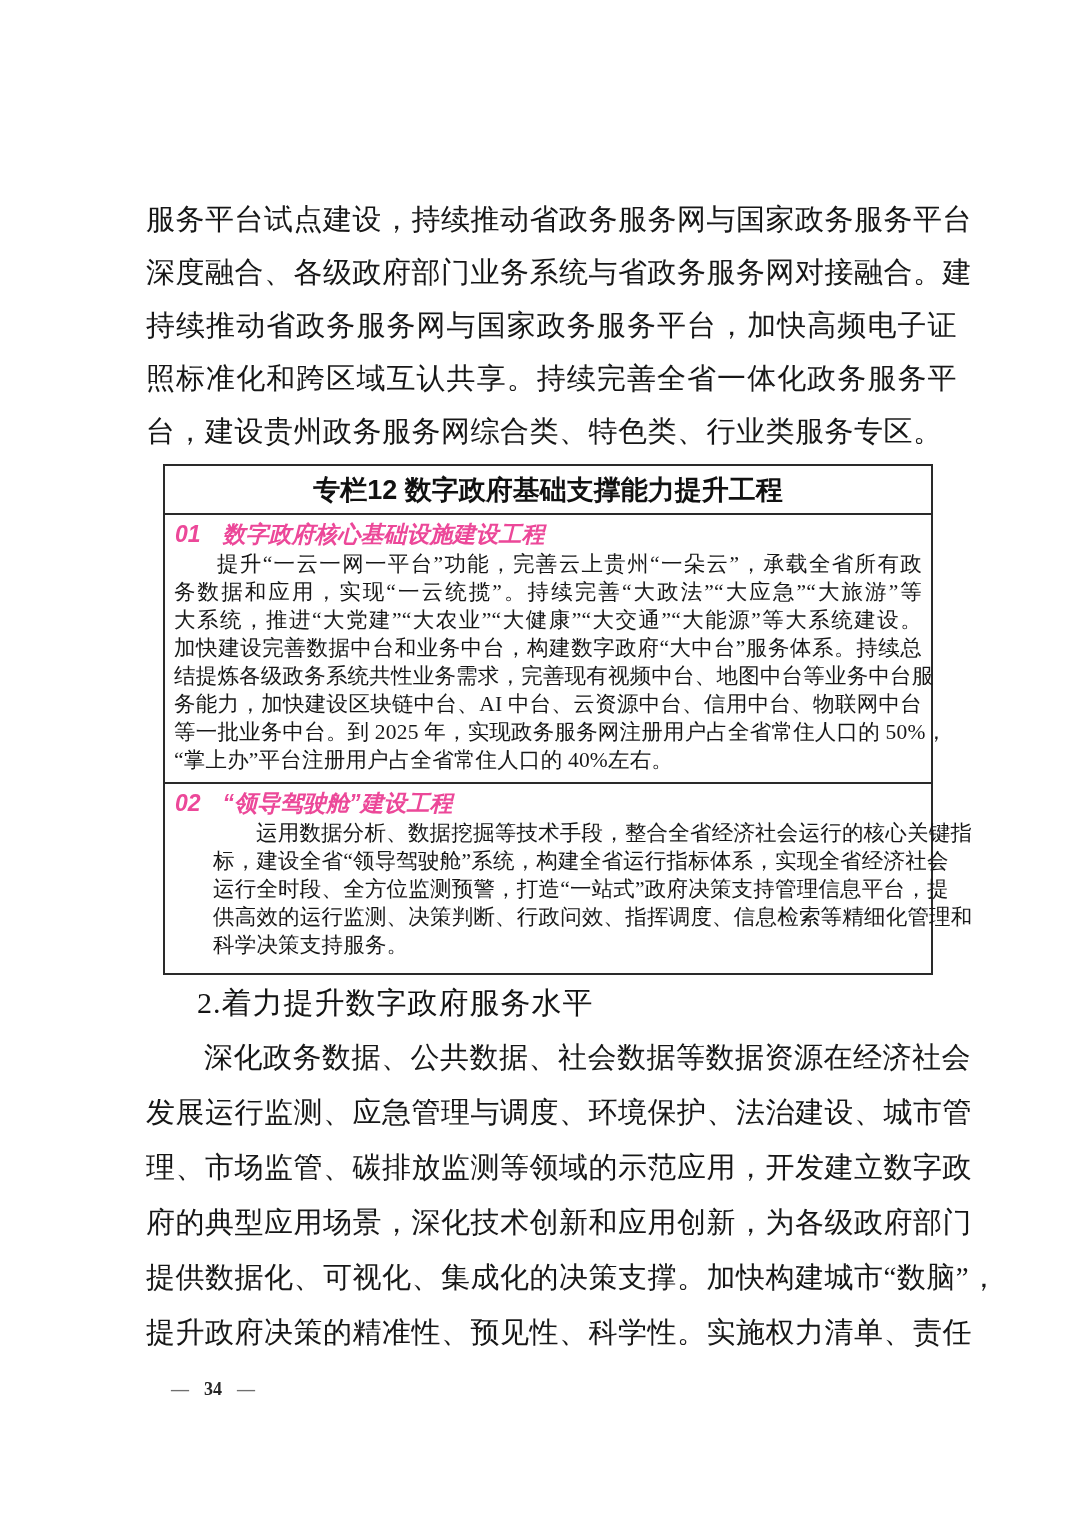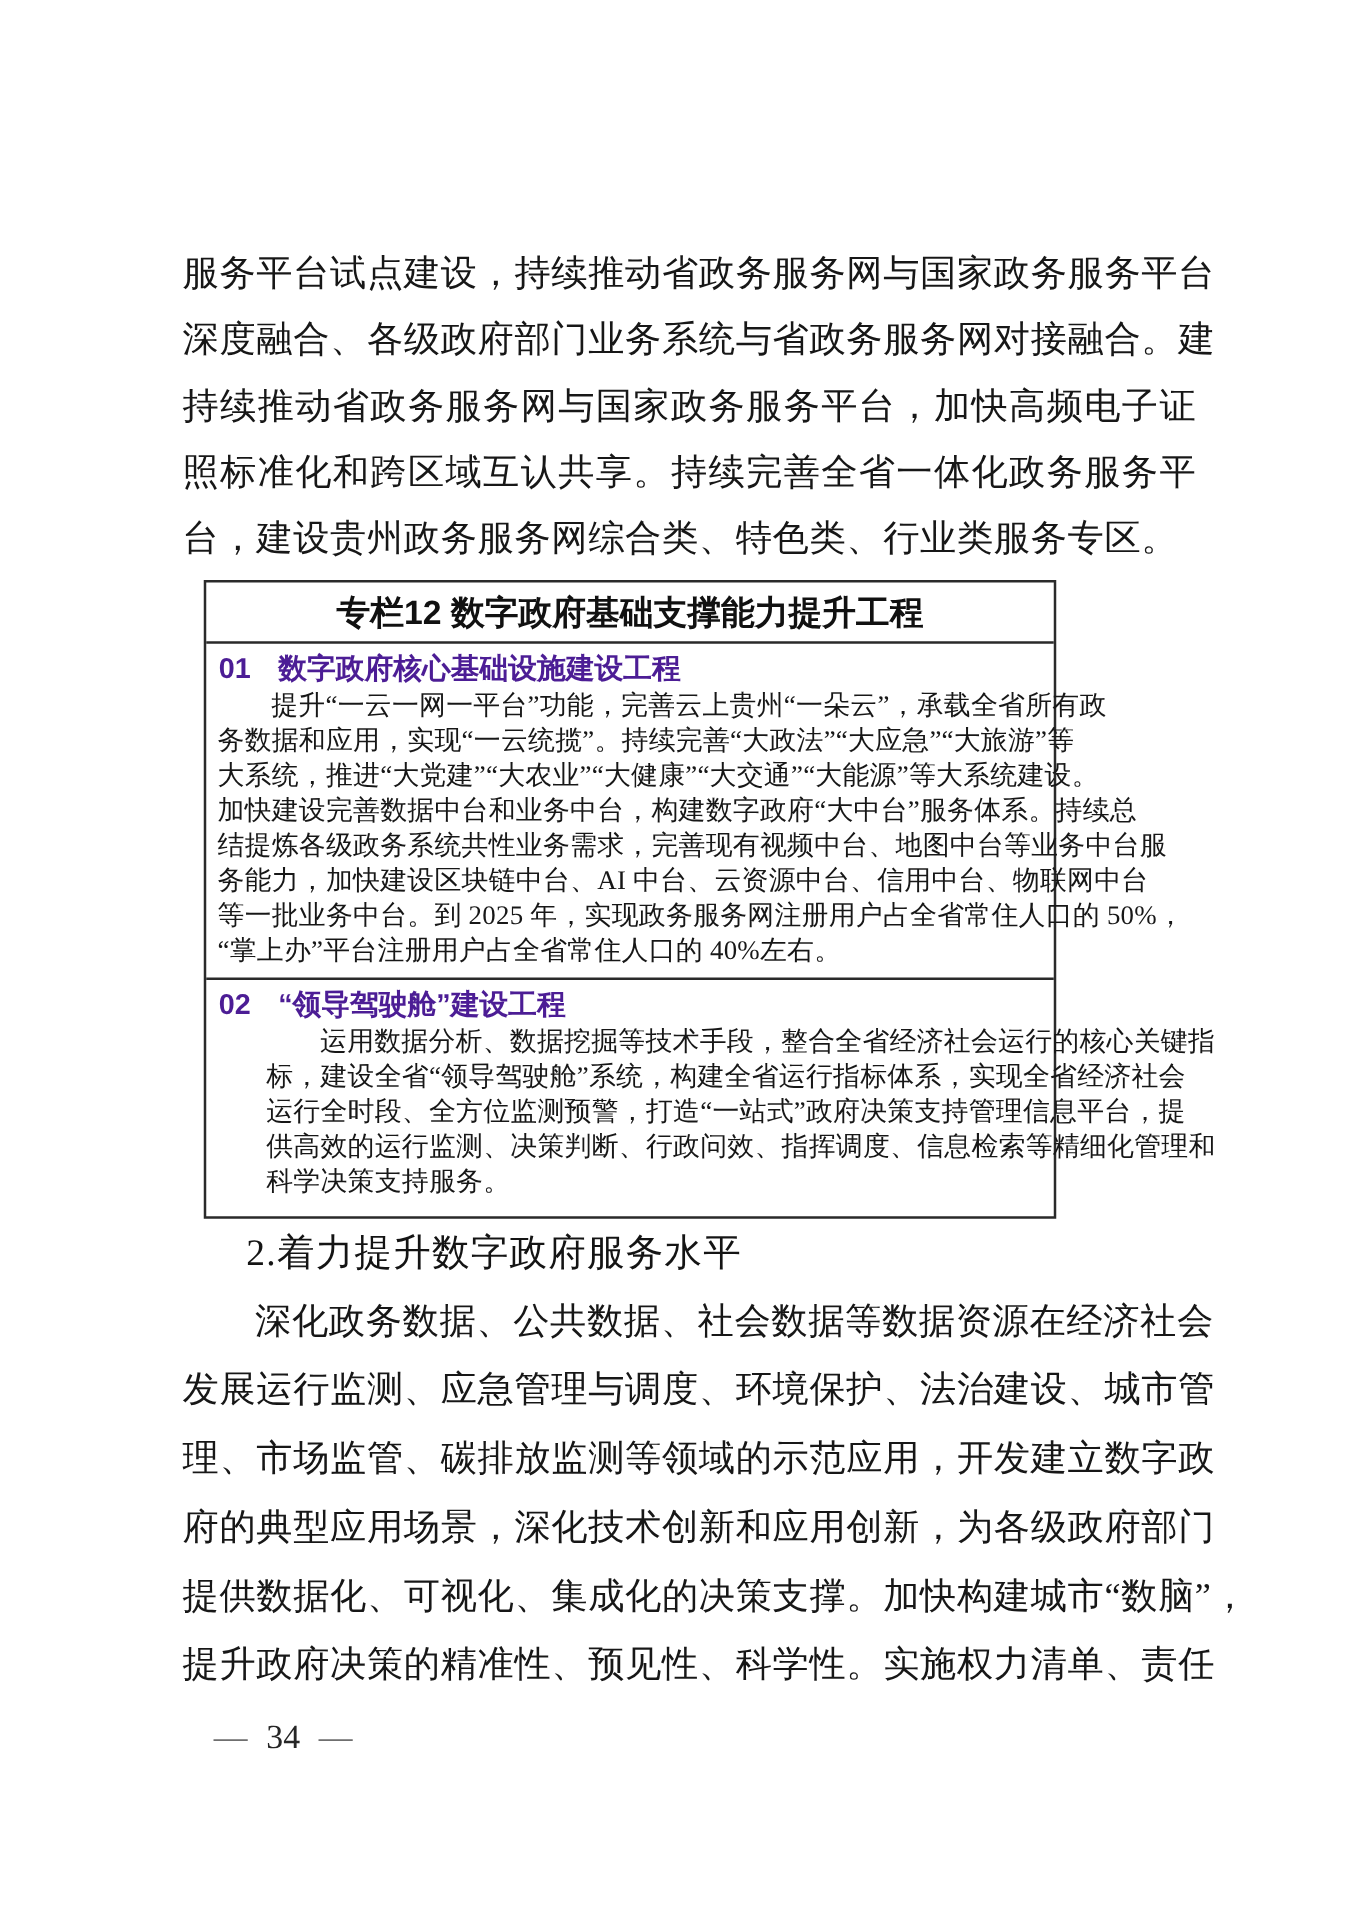--- a/index.html
+++ b/index.html
@@ -24,21 +24,21 @@
   }
   .just {
     text-align: justify;
     text-align-last: justify;
   }
   .indent-first { text-indent: 2em; }
 
   
   .panel {
     box-sizing: border-box;
-    width: 682px;
+    width: 770px;
     margin-left: 17px;
     margin-top: 6px;
     border: 2px solid #2a2a2a;
     background: #ffffff;
   }
   .panel-title {
     font-family: "Liberation Sans", sans-serif;
     font-weight: 700;
     font-size: 27px;
     line-height: 34px;
@@ -46,22 +46,23 @@
     padding: 7px 0 6px 0;
     border-bottom: 2px solid #2a2a2a;
     color: #111111;
   }
   .sec-header {
     font-family: "Liberation Sans", sans-serif;
     font-weight: 700;
     font-size: 23px;
     line-height: 30px;
     padding: 4px 10px 0 10px;
-    color: #4c1d95;
+    color: #ec4899;
     display: flex;
+    font-style: italic;
   }
   .sec-num { margin-right: 22px; }
   .sec-body {
     font-size: 21.5px;
     line-height: 28px;
     padding: 1px 9px 8px 9px;
   }
   .sec-body .bline { white-space: nowrap; letter-spacing: 0.2px; }
   .bline.indent { text-indent: 2em; }
   .panel-divider { height: 0; border-top: 2px solid #2a2a2a; }
@@ -81,23 +82,24 @@
   .para2 { margin-top: 5px; }
   .para2 .line {
     line-height: 55px;
     height: 55px;
   }
 
   
   .page-number {
     margin-top: 12px;
     padding-left: 25px;
-    font-size: 27px;
+    font-size: 18px;
     line-height: 34px;
     color: #222222;
+    font-weight: bold;
   }
   .pn-dash { color: #6f6f6f; }
   .pn-num { margin: 0 15px; color: #262626; }
 </style>
 </head>
 <body>
 
 <div class="page">
 
   <div class="para">

